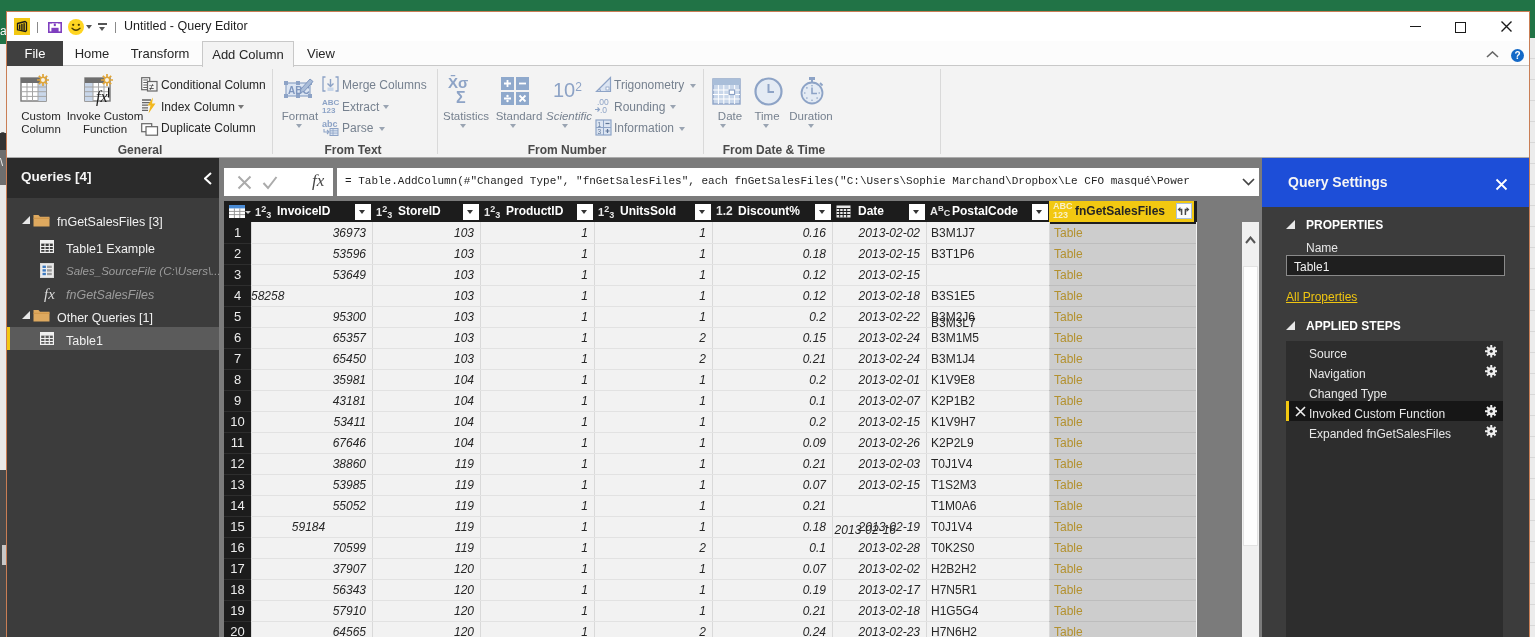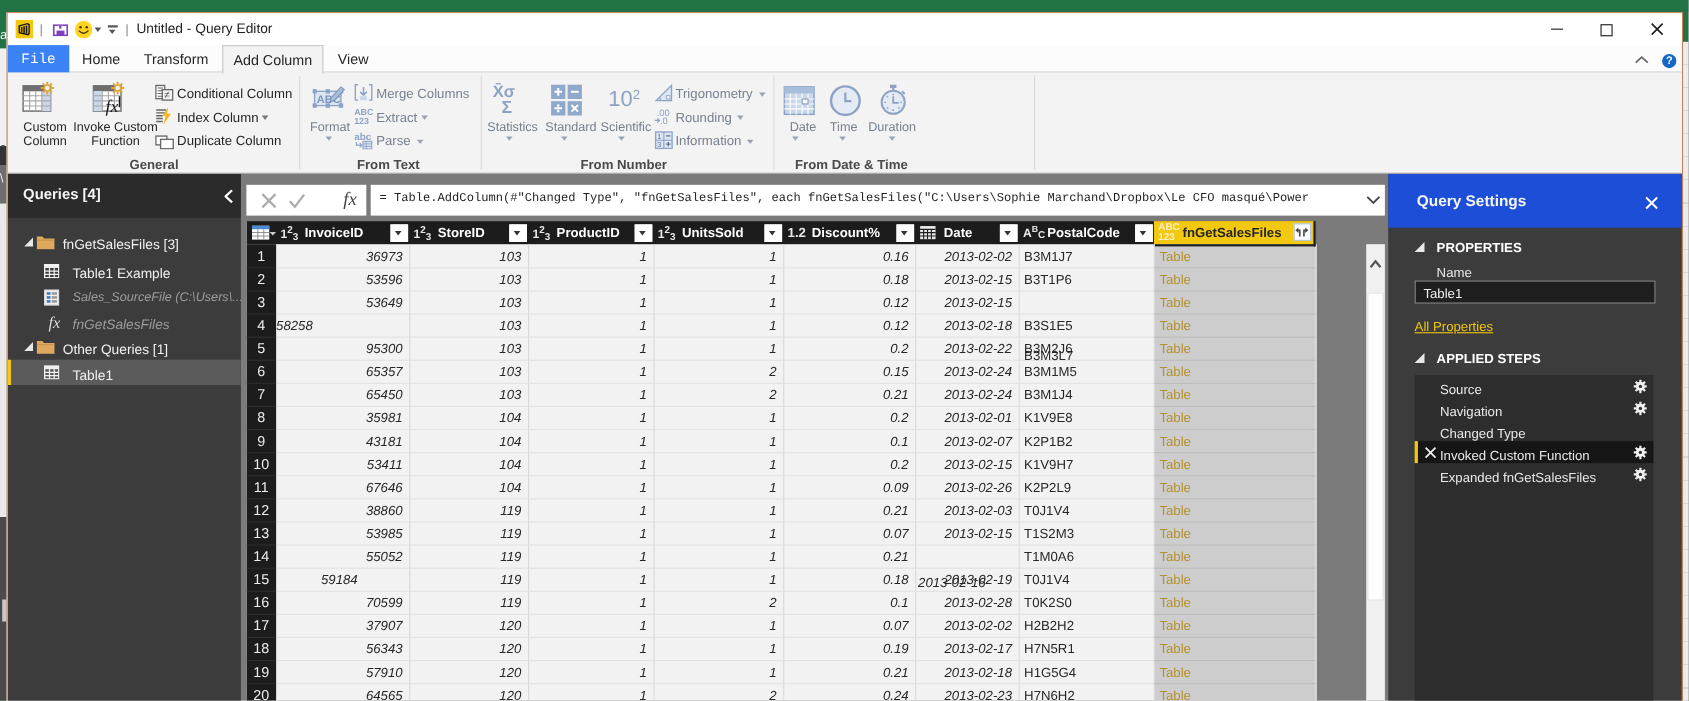--- a/index.html
+++ b/index.html
@@ -12,21 +12,21 @@
 #bg-right{right:0;top:38px;width:5px;height:599px;background:repeating-linear-gradient(to bottom,#ECECEC 0 20px,#D8D8D8 20px 21px);}
 #bg-right-top{right:0;top:0;width:5px;height:38px;background:#217346;}
 
 #win{left:6px;top:11px;width:1524px;height:626px;background:#FFFFFF;border:1px solid #C97E55;border-bottom:none;box-sizing:border-box;overflow:hidden;}
 
 #titlebar{left:0;top:0;width:100%;height:29px;background:#FFF;}
 .ttxt{top:7px;font-size:12.5px;color:#1E1E1E;}
 
 #tabrow{left:0;top:29px;width:100%;height:25px;background:#FCFCFC;border-bottom:1px solid #C8C8C8;box-sizing:border-box;}
 .tab{top:0;height:25px;line-height:25px;font-size:13px;color:#262626;text-align:center;}
-#tab-file{left:0;width:56px;background:#3b82f6;color:#FFF;font-family:Liberation Mono, monospace;}
+#tab-file{left:0;width:56px;background:#404040;color:#FFF;}
 #tab-active{background:#F3F3F3;border:1px solid #C8C8C8;border-bottom:none;box-sizing:border-box;height:26px;z-index:5;}
 
 #ribbon{left:0;top:54px;width:100%;height:92px;background:#F3F3F3;border-bottom:1px solid #ABABAB;box-sizing:border-box;}
 .gsep{top:3px;width:1px;height:85px;background:#D9D9D9;}
 .glabel{font-size:12px;font-weight:bold;color:#4A4A4A;top:77px;text-align:center;}
 .blabel{font-size:11.5px;color:#262626;text-align:center;line-height:13px;white-space:nowrap;}
 .slabel{font-size:12px;color:#262626;}
 .dis{color:#76818F;}
 .caret{width:0;height:0;border-left:3.5px solid transparent;border-right:3.5px solid transparent;border-top:4px solid #777;}
 .caret.dis2{border-top-color:#9AA4B2;}
@@ -253,21 +253,21 @@
             <path d="M19.5 19.5 l6 6 M25.5 19.5 l-6 6"></path>
           </g>
         <g fill="#FFF">
             <circle cx="7.5" cy="20" r="1.2"></circle>
             <circle cx="7.5" cy="25" r="1.2"></circle>
           </g>
       </svg>
       <div class="abs blabel dis" style="left:483px;top:44px;width:58px;">Standard</div>
       <div class="abs caret dis2" style="left:503px;top:58px;"></div>
       <div class="abs dis" style="left:546px;top:13px;font-size:20px;color:#8DA3C6;">10<span style="font-size:12px;vertical-align:6px;">2</span></div>
-      <div class="abs blabel dis" style="left:533px;top:44px;width:58px;">Scientific</div>
+      <div class="abs blabel dis" style="left:533px;top:44px;width:58px;font-style:italic;">Scientific</div>
       <div class="abs caret dis2" style="left:555px;top:58px;"></div>
       <svg class="abs" style="left:588px;top:10px;" width="17" height="17" viewBox="0 0 17 17">
         <path d="M15.5 15.5 H1.5 L15.5 1.5 Z" fill="#DCE5F2" stroke="#8DA3C6" stroke-width="1.2"></path>
         <path d="M5.5 15.5 A 4.5 4.5 0 0 0 4.2 12.3" fill="none" stroke="#8DA3C6" stroke-width="1.1"></path>
         <rect x="11" y="11" width="3 " height="3" fill="#FFF" stroke="#8DA3C6" stroke-width="0.8"></rect>
       </svg>
       <div class="abs slabel dis" style="left:607px;top:12px;">Trigonometry</div>
       <div class="abs caret dis2" style="left:683px;top:18px;"></div>
       <svg class="abs" style="left:588px;top:31px;" width="17" height="17" viewBox="0 0 17 17">
         <text x="2" y="8" font-size="8.5" fill="#8DA3C6">.00</text>

